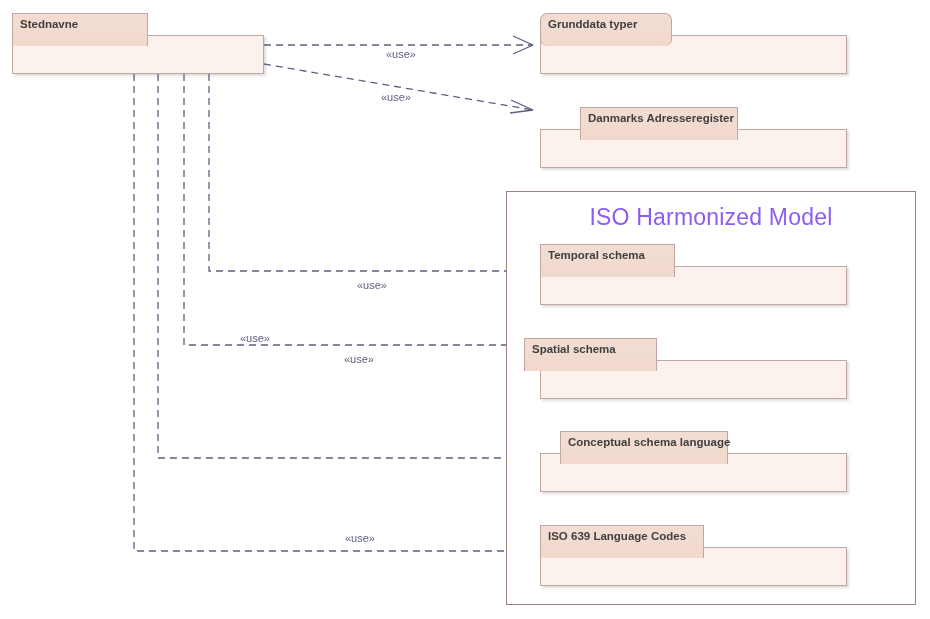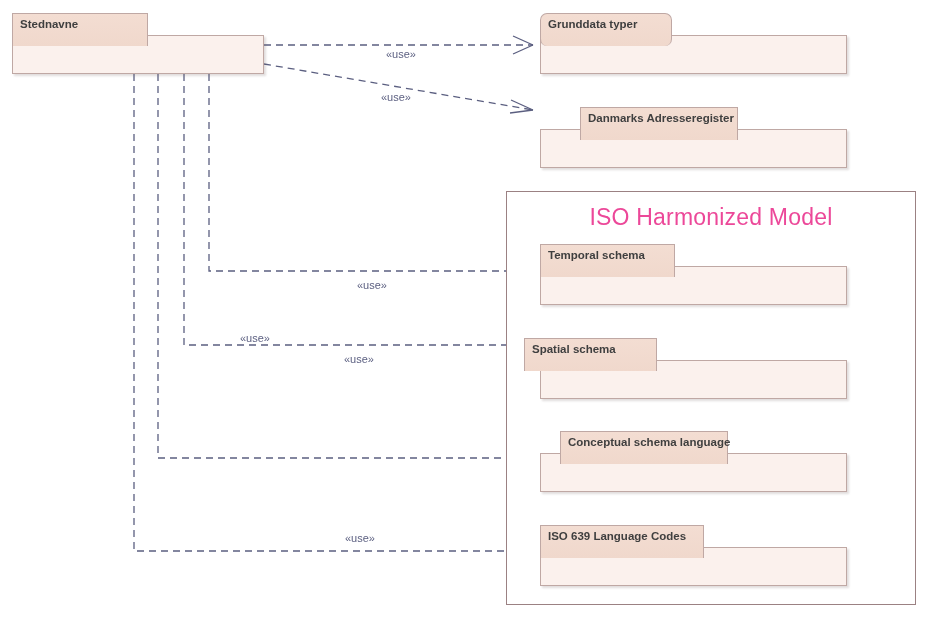--- a/index.html
+++ b/index.html
@@ -127,21 +127,21 @@
           <path d="M 513 467 L 533 458"></path>
         </g>
         <g stroke="#5b5f80">
           <path d="M 513 542 L 533 551"></path>
           <path d="M 513 560 L 533 551"></path>
         </g>
       </g>
   </svg>
 
   <div class="frame" style="left: 506px; top: 191px; width: 410px; height: 414px; border-color: rgb(155, 129, 131);">
-    <div class="frame-title" style="top: 12px; color: #ec4899;">ISO Harmonized Model</div>
+    <div class="frame-title" style="top: 12px; color: #8b5cf6;">ISO Harmonized Model</div>
   </div>
 
   <div id="package-host">
       <div class="pkg" style="left: 0px; top: 0px;">
         <div class="pkg-body" style="left: 12px; top: 35px; width: 252px; height: 39px; background: rgb(251, 241, 237); border-color: rgb(191, 168, 164);"></div>
         <div class="pkg-tab" style="left: 12px; top: 13px; width: 136px; height: 22px; border-color: rgb(191, 168, 164);">
           <span class="pkg-tab-label">Stednavne</span>
         </div>
       </div>
       <div class="pkg" style="left: 0px; top: 0px;">

